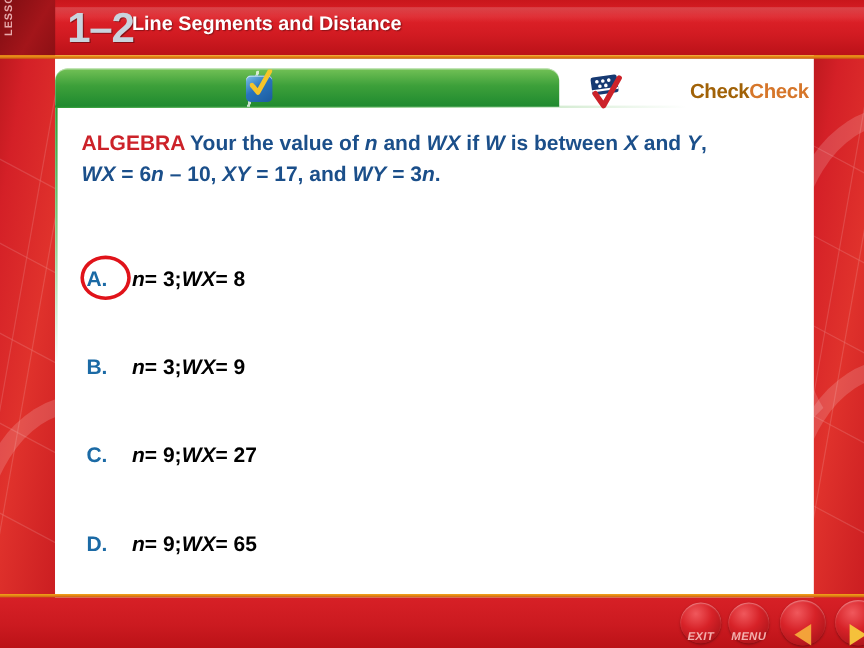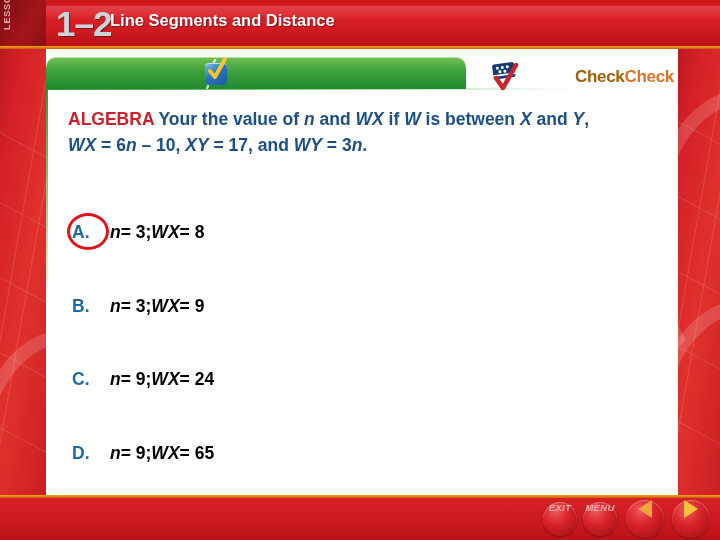--- a/index.html
+++ b/index.html
@@ -293,22 +293,23 @@
   }
   .navbtn {
     position: absolute;
     bottom: 4px;
     width: 34px;
     height: 34px;
     border-radius: 50%;
     background: radial-gradient(circle at 38% 28%, #f0585c 0%, #d72228 42%, #9a0f14 100%);
     box-shadow: inset 0 1px 1px rgba(255,255,255,.35), 0 1px 2px rgba(0,0,0,.35);
     display: flex;
-    align-items: flex-start;
+    align-items: flex-end;
     justify-content: center;
+    margin-left: 24px;
   }
   .navbtn .lbl {
     color: #f4b0ae;
     font-size: 9.5px;
     font-weight: bold;
     font-style: italic;
     letter-spacing: .3px;
   }
   .navbtn.exit { left: 543px; }
   .navbtn.menu { left: 583px; }
@@ -417,21 +418,21 @@
       <span> = 3;  </span>
       <i>WX</i>
       <span> = 9</span>
   </div>
 
   <div class="choice choice-c">
     <span class="letter">C.</span>
       <i>n</i>
       <span> = 9;  </span>
       <i>WX</i>
-      <span> = 24</span>
+      <span> = 27</span>
   </div>
 
   <div class="choice choice-d">
     <span class="letter">D.</span>
       <i>n</i>
       <span> = 9;  </span>
       <i>WX</i>
       <span> = 65</span>
   </div>
 

